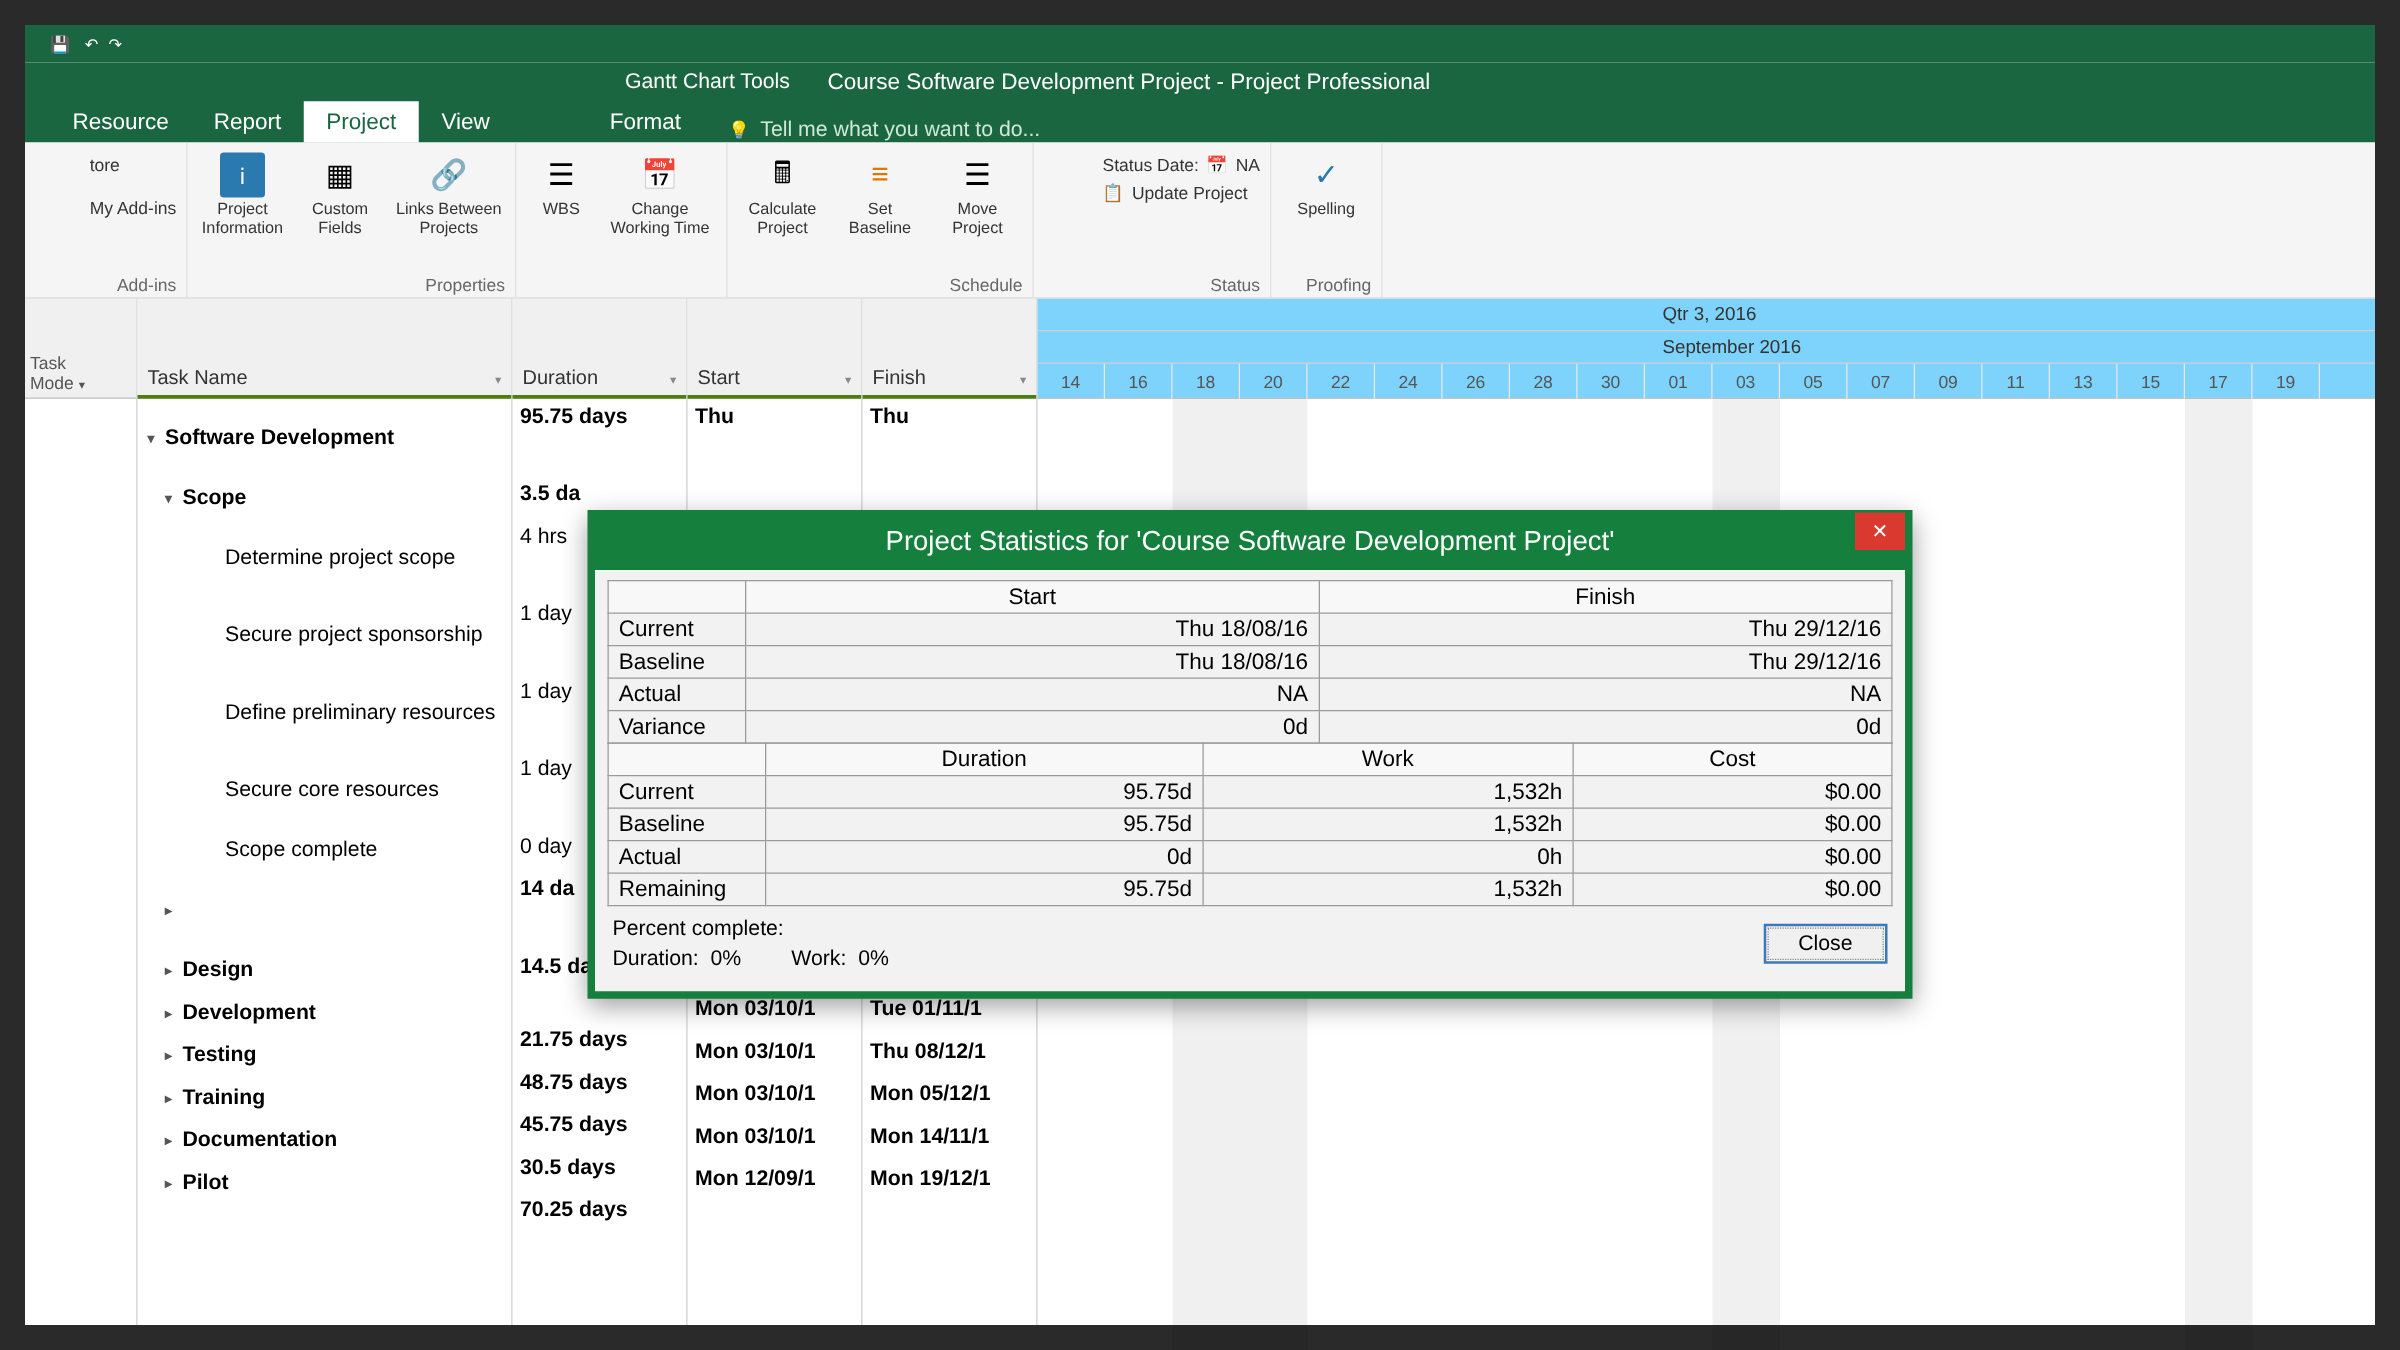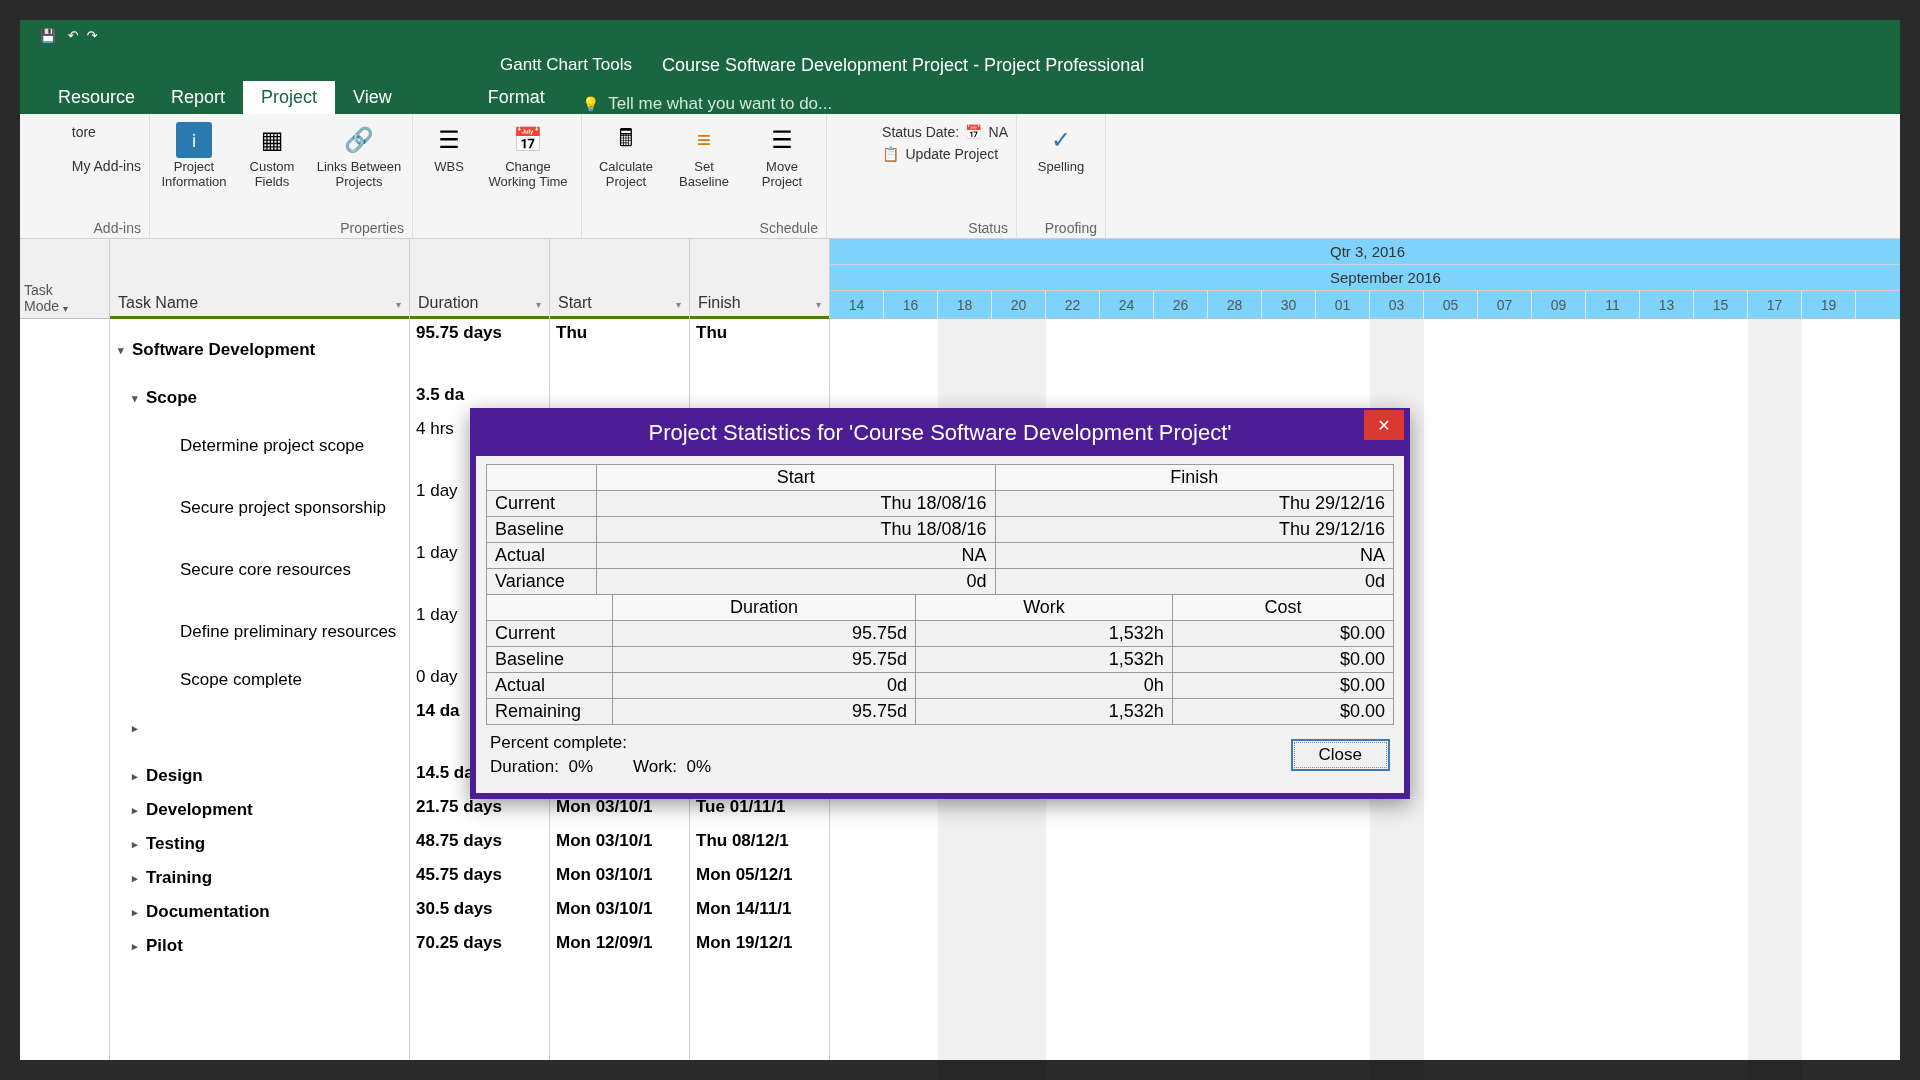--- a/index.html
+++ b/index.html
@@ -43,21 +43,21 @@
 .trow { display: flex; align-items: center; padding: 4px 8px; font-size: 17px; min-height: 34px; }
 .trow.bold { font-weight: bold; }
 .trow .collapse { width: 14px; font-size: 11px; color: #555; }
 .indent-1 { padding-left: 22px; }
 .indent-2 { padding-left: 56px; }
 .data-rows .drow { padding: 4px 6px; font-size: 17px; min-height: 34px; white-space: nowrap; overflow: hidden; }
 .data-rows .drow.bold { font-weight: bold; }
 .gantt-body { position: relative; height: 100%; }
 .shade { position: absolute; top: 0; bottom: 0; width: 54px; background: rgba(0,0,0,0.06); }
 
-.dialog { position: absolute; left: 450px; top: 388px; width: 940px; background: #4c1d95; padding: 6px; box-shadow: 0 6px 20px rgba(0,0,0,0.4); z-index: 100; }
+.dialog { position: absolute; left: 450px; top: 388px; width: 1060px; background: #15803d; padding: 6px; box-shadow: 0 6px 20px rgba(0,0,0,0.4); z-index: 100; }
 .dialog-title { color: #fff; text-align: center; font-size: 22px; padding: 6px 0 10px; position: relative; }
 .dialog-close { position: absolute; right: 0; top: -4px; width: 40px; height: 30px; background: #d9392e; color: #fff; display: flex; align-items: center; justify-content: center; font-size: 16px; cursor: pointer; }
 .dialog-body { background: #f2f2f2; padding: 8px 10px 12px; }
 .stats-table { width: 100%; border-collapse: collapse; font-size: 18px; }
 .stats-table th, .stats-table td { border: 1px solid #9a9a9a; padding: 2px 8px; }
 .stats-table th { background: #f8f8f8; font-weight: normal; text-align: center; }
 .stats-table td.label { width: 110px; }
 .stats-table td.val { text-align: right; }
 .pct-row { display: flex; align-items: center; gap: 30px; font-size: 17px; padding: 8px 4px 4px; }
 .close-btn { margin-left: auto; padding: 4px 26px; border: 2px solid #3a7ab8; background: #f0f0f0; font-size: 17px; cursor: pointer; outline: 1px dotted #888; outline-offset: -4px; }
@@ -204,25 +204,25 @@
           <div class="trow indent-2" style="height: 62px;">
             <span class="collapse"></span>
             <span>Determine project scope</span>
           </div>
           <div class="trow indent-2" style="height: 62px;">
             <span class="collapse"></span>
             <span>Secure project sponsorship</span>
           </div>
           <div class="trow indent-2" style="height: 62px;">
             <span class="collapse"></span>
-            <span>Secure core resources</span>
+            <span>Define preliminary resources</span>
           </div>
           <div class="trow indent-2" style="height: 62px;">
             <span class="collapse"></span>
-            <span>Define preliminary resources</span>
+            <span>Secure core resources</span>
           </div>
           <div class="trow indent-2" style="height: 34px;">
             <span class="collapse"></span>
             <span>Scope complete</span>
           </div>
           <div class="trow bold indent-1" style="height: 62px;">
             <span class="collapse">▸</span>
           </div>
           <div class="trow bold indent-1" style="height: 34px;">
             <span class="collapse">▸</span>
@@ -259,21 +259,21 @@
       <div class="data-rows" id="dur-rows">
           <div class="drow bold" style="height: 62px;">95.75 days</div>
           <div class="drow bold" style="height: 34px;">3.5 da</div>
           <div class="drow" style="height: 62px;">4 hrs</div>
           <div class="drow" style="height: 62px;">1 day</div>
           <div class="drow" style="height: 62px;">1 day</div>
           <div class="drow" style="height: 62px;">1 day</div>
           <div class="drow" style="height: 34px;">0 day</div>
           <div class="drow bold" style="height: 62px;">14 da</div>
           <div class="drow bold" style="height: 34px;">14.5 days</div>
-          <div class="drow bold" style="height: 34px;">21.75 days</div>
+          <div class="drow bold" style="height: 34px; margin-top: 25px;">21.75 days</div>
           <div class="drow bold" style="height: 34px;">48.75 days</div>
           <div class="drow bold" style="height: 34px;">45.75 days</div>
           <div class="drow bold" style="height: 34px;">30.5 days</div>
           <div class="drow bold" style="height: 34px;">70.25 days</div>
         </div>
     </div>
 
     <div class="start-col">
       <div class="col-head">
         <span>Start</span>

